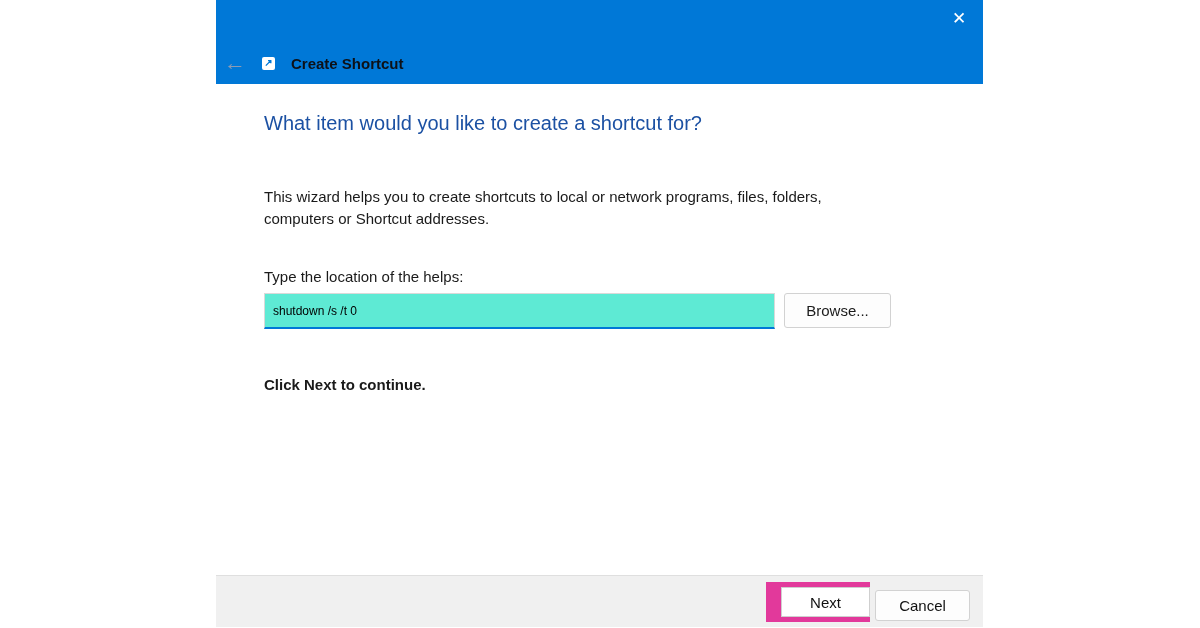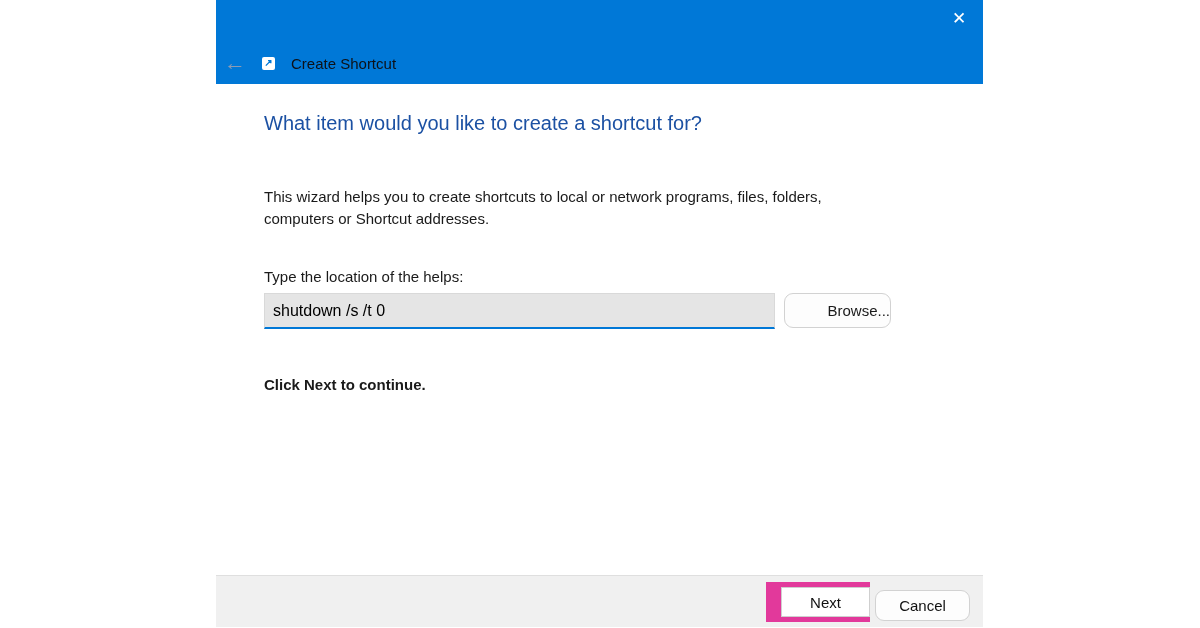--- a/index.html
+++ b/index.html
@@ -62,20 +62,21 @@
     display:flex; align-items:center; justify-content:center;
     color:var(--accent);
     font-size:10px;
     line-height:1;
     font-weight:bold;
   }
   .window-title{
     margin-left:16px;
     font-size:15px;
     color:#0D1117;
+    font-weight:bold;
   }
   
   .body{
     position:relative;
     width:100%;
     height:491px;
     background:#ffffff;
   }
   .heading{
     position:absolute;
@@ -96,39 +97,38 @@
     position:absolute;
     left:48px; top:184px;
     font-size:15px;
     color:#1A1A1A;
   }
   .location-input{
     position:absolute;
     left:48px; top:209px;
     width:511px; height:36px;
     font-family:"Liberation Sans", sans-serif;
-    font-size:16px;
+    font-size:12px;
     color:#000000;
     padding:0 8px;
     border:1px solid #D9D9D9;
     border-bottom:2px solid var(--accent);
     outline:none;
-    background:#e5e5e5;
+    background:#5eead4;
   }
   .browse-btn{
     position:absolute;
     left:568px; top:209px;
     width:107px; height:35px;
     background:#FDFDFD;
     border:1px solid #D2D2D2;
-    border-radius:9px;
-    font-family:"Liberation Sans", sans-serif;
-    font-size:15px;
-    color:#1A1A1A;
-    text-align:right;
+    border-radius:3px;
+    font-family:"Liberation Sans", sans-serif;
+    font-size:15px;
+    color:#1A1A1A;
   }
   .instruction{
     position:absolute;
     left:48px; top:292px;
     font-size:15px;
     color:#1A1A1A;
     font-weight:bold;
   }
   
   .footer{
@@ -152,21 +152,21 @@
     font-family:"Liberation Sans", sans-serif;
     font-size:15px;
     color:#111111;
   }
   .cancel-btn{
     position:absolute;
     left:659px; top:14px;
     width:95px; height:31px;
     background:#FDFDFD;
     border:1px solid #D2D2D2;
-    border-radius:9px;
+    border-radius:3px;
     font-family:"Liberation Sans", sans-serif;
     font-size:15px;
     color:#111111;
   }
 </style>
 </head>
 <body>
 
 <div class="dialog">
 

